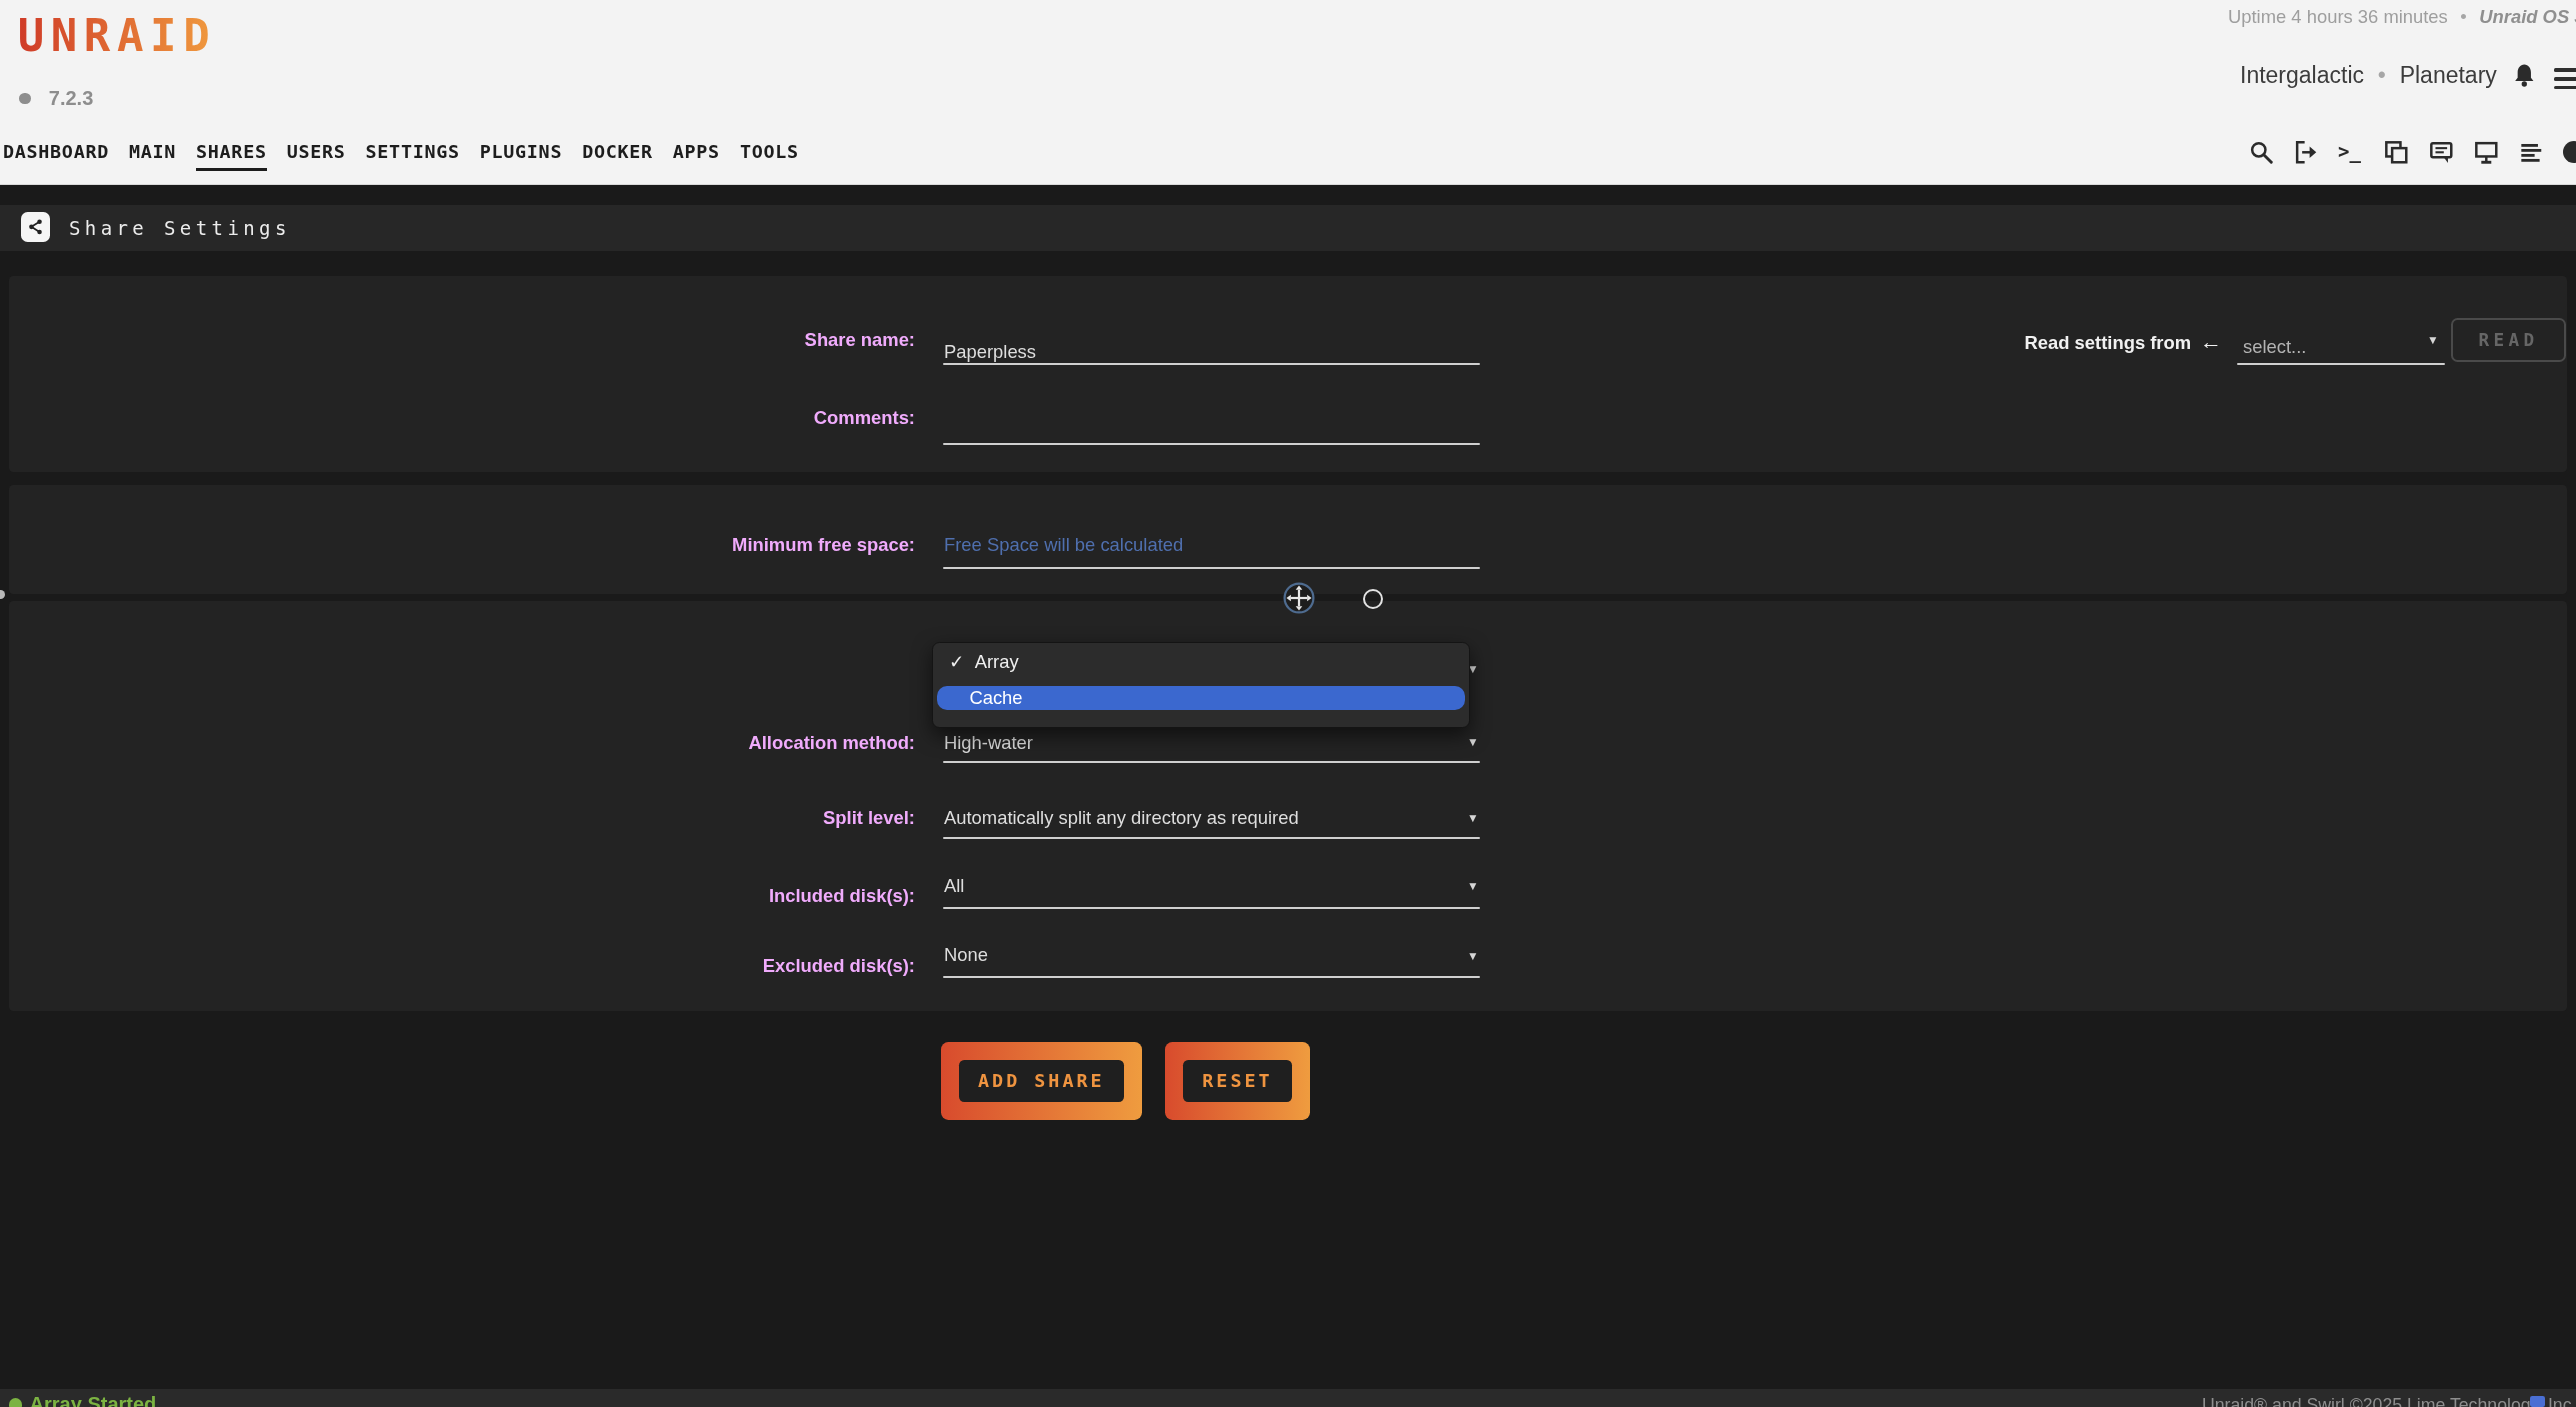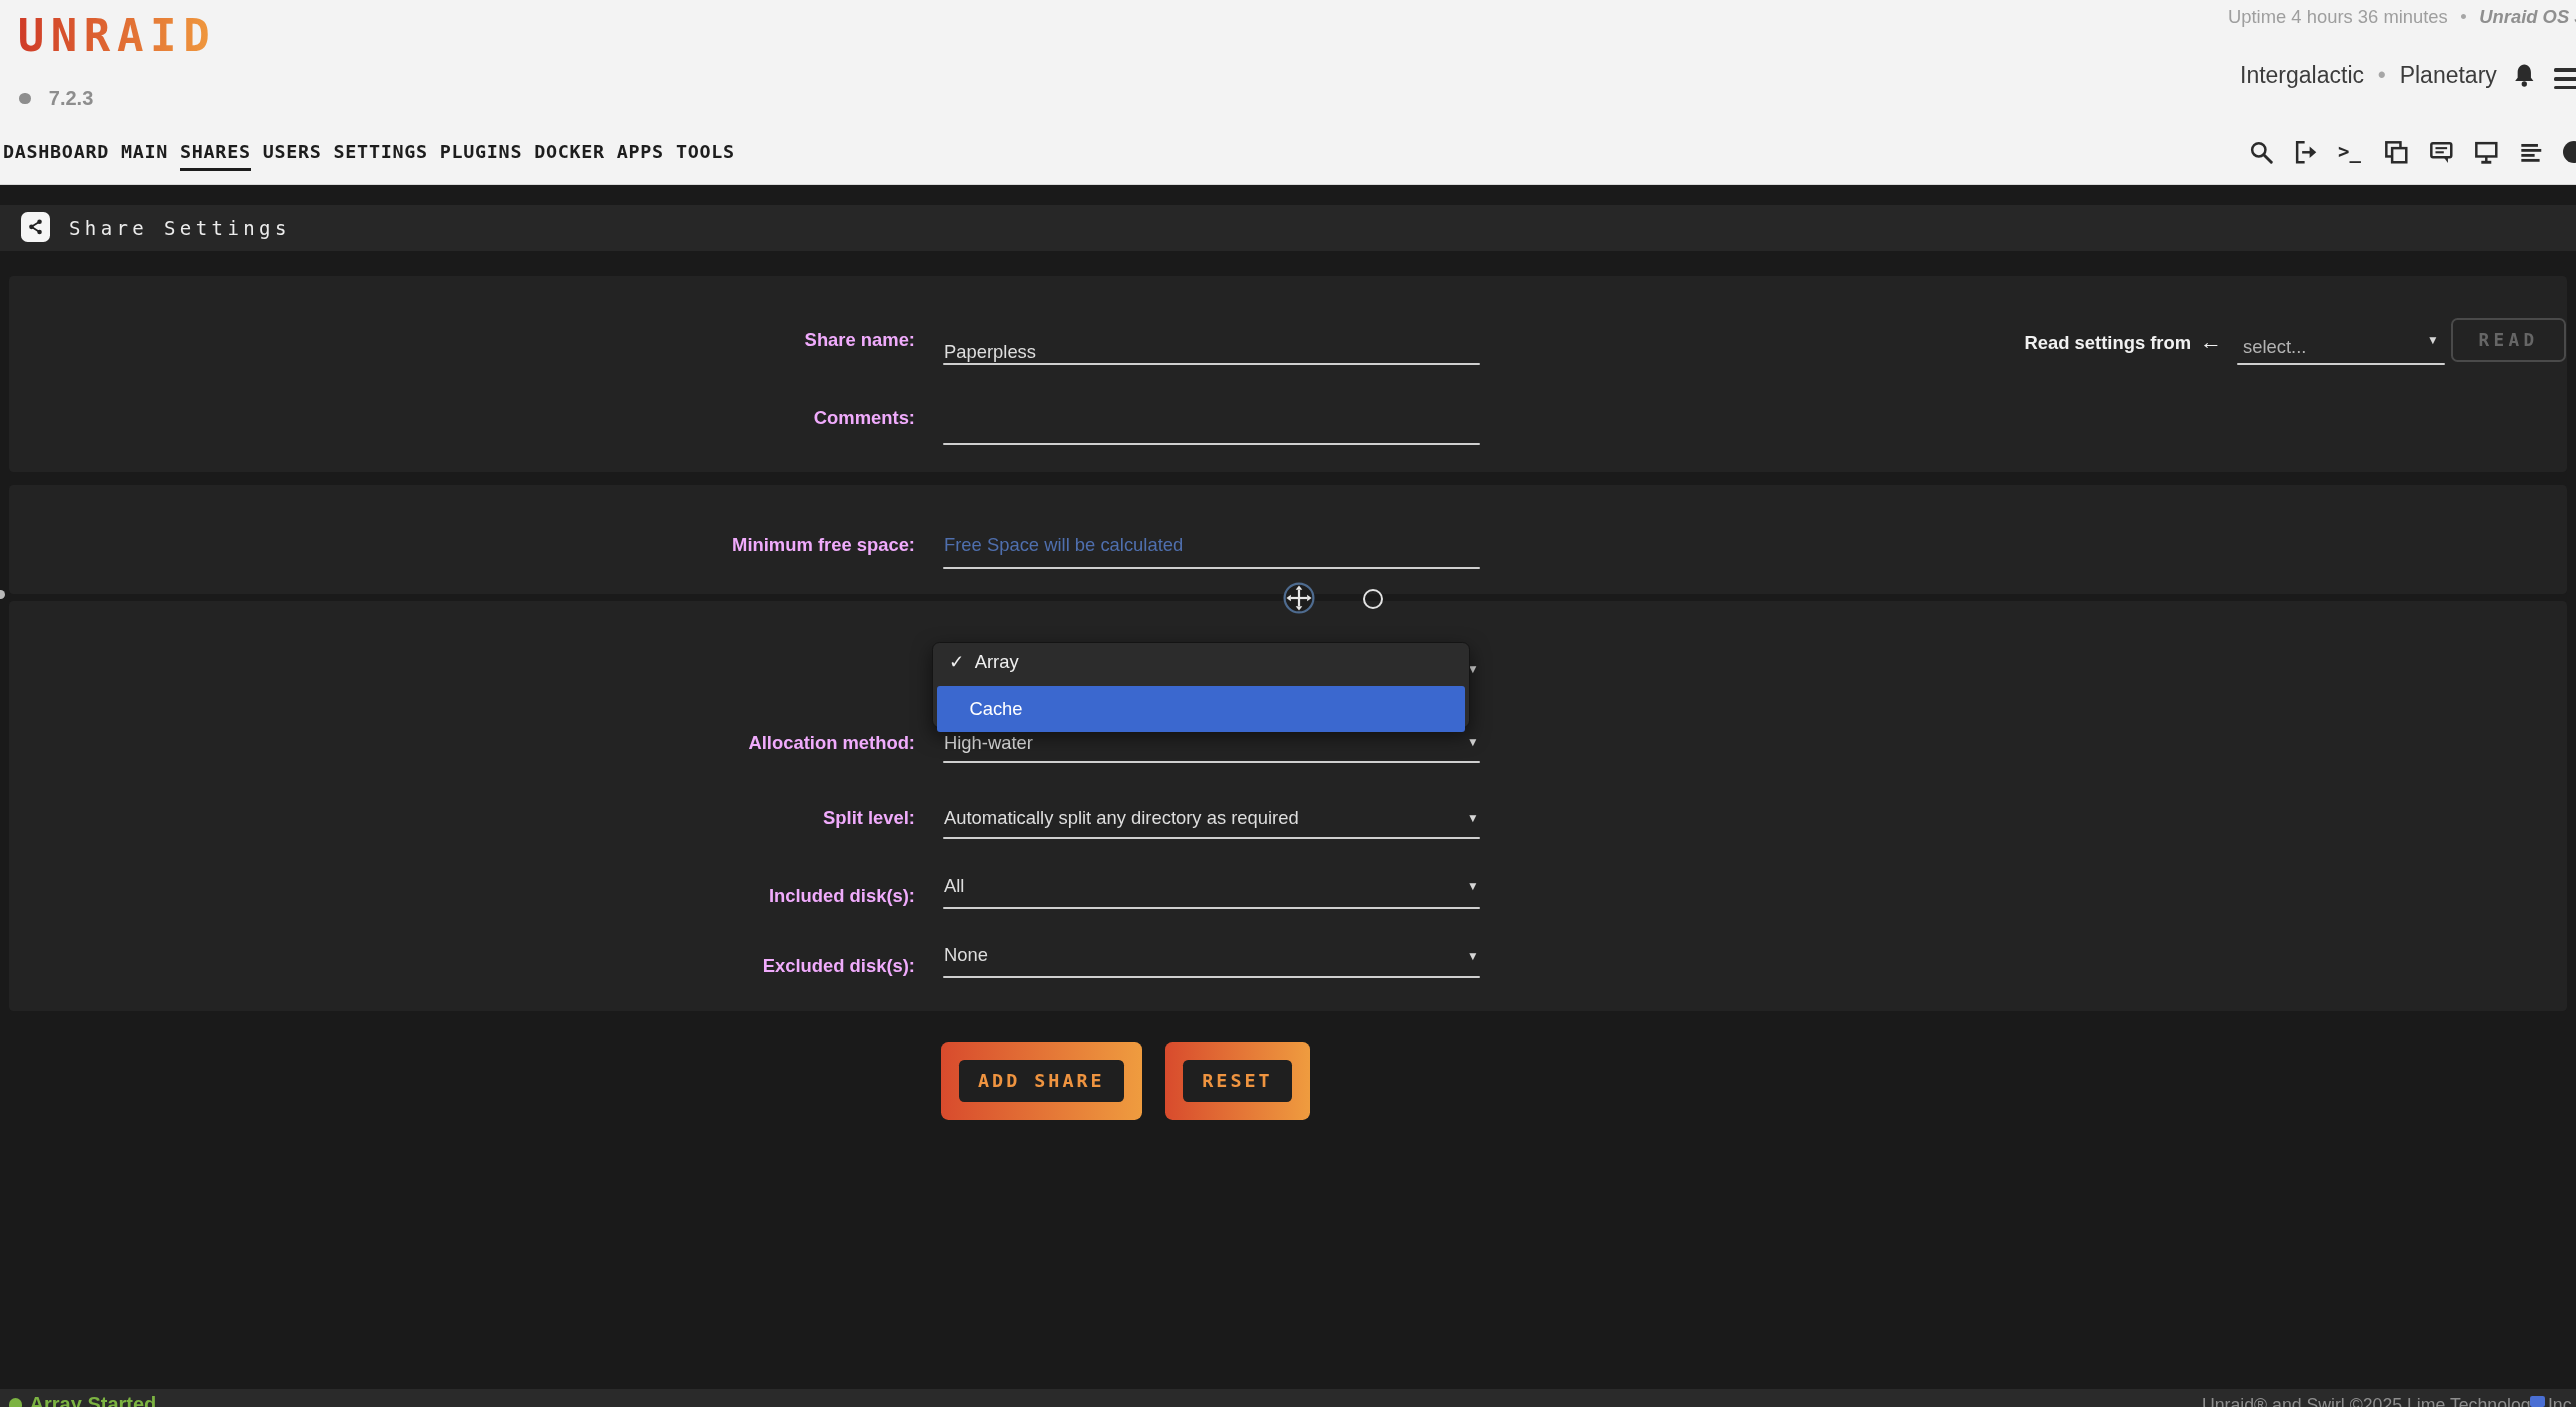--- a/index.html
+++ b/index.html
@@ -18,21 +18,21 @@
   .vdot{width:11.8px;height:11.8px;border-radius:50%;background:#8d8d8d;display:inline-block;}
   .uptime-line{position:absolute;left:2228px;top:5.9px;font-size:18.4px;color:#9e9e9e;white-space:nowrap;}
   .uptime-line .os{font-style:italic;font-weight:700;color:#8f8f8f;}
   .server-line{position:absolute;left:2240px;top:62px;font-size:23px;color:#3c3c3c;white-space:nowrap;}
   .server-line .sep,.uptime-line .sep{color:#a6a6a6;margin:0 7.4px;}
   .bell{position:absolute;left:2511px;top:62px;width:26.6px;height:26.6px;}
   .burger{position:absolute;left:2554px;top:68px;width:31px;}
   .burger div{height:3.7px;background:#2f2f2f;margin-bottom:5.2px;border-radius:1.5px;}
 
   
-  .nav{position:absolute;left:3px;top:141px;display:flex;gap:12px;
+  .nav{position:absolute;left:3px;top:141px;display:flex;gap:20px;
     font-family:"DejaVu Sans Mono",monospace;font-size:18.4px;font-weight:700;color:#1d1d1d;
     letter-spacing:0.7px;}
   .nav .item{padding-bottom:5.9px;cursor:pointer;}
   .nav .item.active{border-bottom:3.7px solid #1d1d1d;}
   .navicons{position:absolute;left:2248px;top:139px;display:flex;gap:18.4px;align-items:center;}
   .navicons .ic{width:26.6px;height:26.6px;}
   .icon-term{font-family:"DejaVu Sans Mono",monospace;font-weight:700;font-size:19px;color:#2a2a2a;
     width:26.6px;height:26.6px;line-height:25px;}
   .partcircle{width:22px;height:22px;border-radius:50%;background:#2a2a2a;flex:none;}
 
@@ -59,21 +59,21 @@
   .readlbl .arr{font-size:22px;margin-left:8.9px;}
   .read-btn{position:absolute;left:2451px;top:318px;width:115px;height:44px;border:2.2px solid #4a4a4a;
     border-radius:6.6px;color:#666;font-family:"DejaVu Sans Mono",monospace;font-weight:700;
     font-size:17.7px;letter-spacing:4.4px;display:flex;align-items:center;justify-content:center;background:transparent;}
 
   
   .popup{position:absolute;left:932px;top:642px;width:536px;height:84px;background:#2c2c2c;
     border:1.5px solid #141414;border-radius:7.4px;box-shadow:0 7.4px 19px rgba(0,0,0,.55);z-index:5;}
   .opt1{position:absolute;left:16px;top:8px;font-size:18.4px;color:#f0f0f0;}
   .opt1 .chk{margin-right:10.3px;}
-  .opt2{position:absolute;left:4.4px;right:4.4px;top:43px;height:46px;background:#3b68cf;border-radius:3px;
+  .opt2{position:absolute;left:4.4px;right:4.4px;top:43px;height:24px;background:#3b68cf;border-radius:10px;
     display:flex;align-items:center;}
   .opt2 span{margin-left:32px;font-size:18.4px;color:#fff;}
 
   
   .btnrow{position:absolute;left:941px;top:1042px;display:flex;gap:23.6px;}
   .gbtn{background:linear-gradient(90deg,#d84b2d,#ef9c3f);padding:18px;border-radius:7.4px;cursor:pointer;}
   .gbtn .inner{background:#1f1f1f;border-radius:5.2px;padding:10.3px 19px;color:#ef9440;
     font-family:"DejaVu Sans Mono",monospace;font-weight:700;font-size:18.4px;letter-spacing:3px;}
 
   

